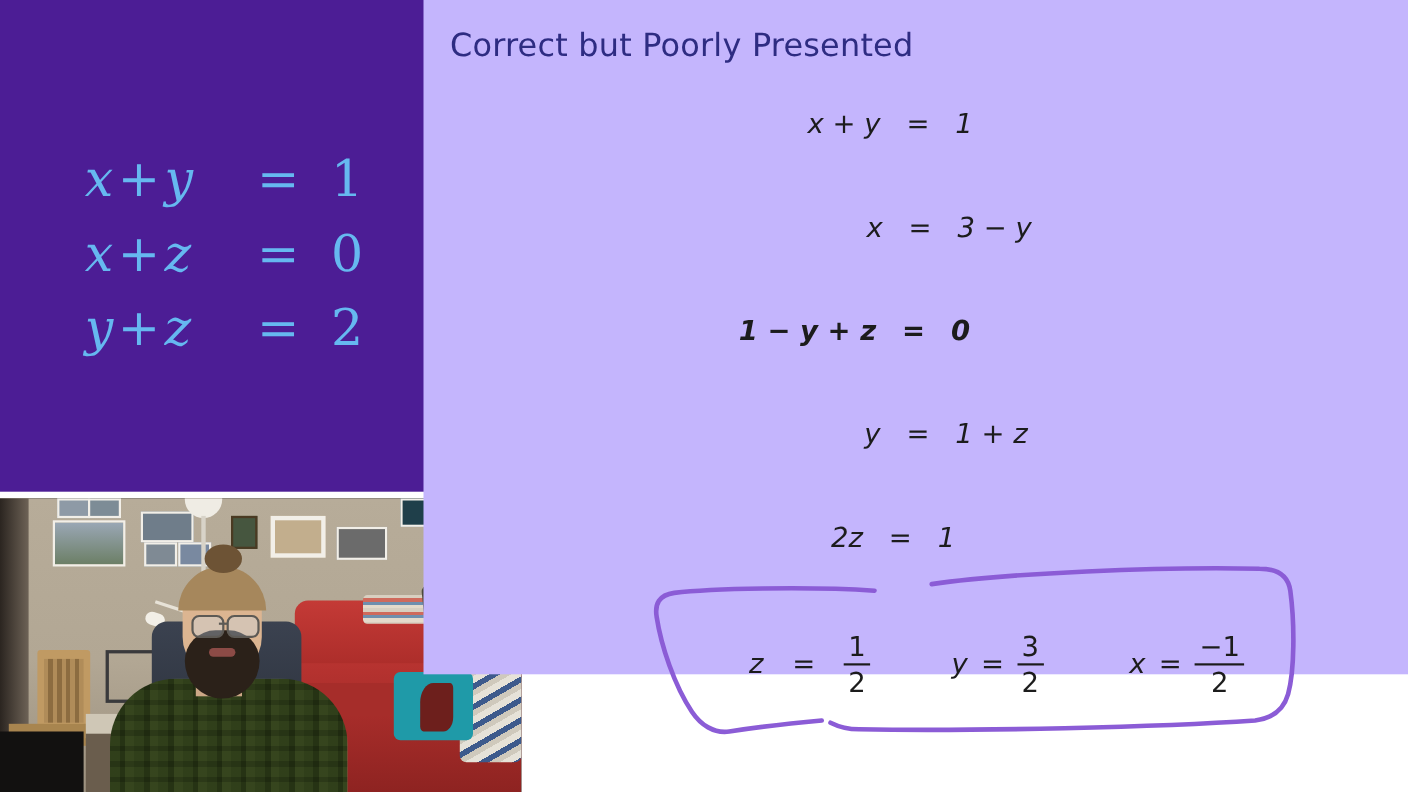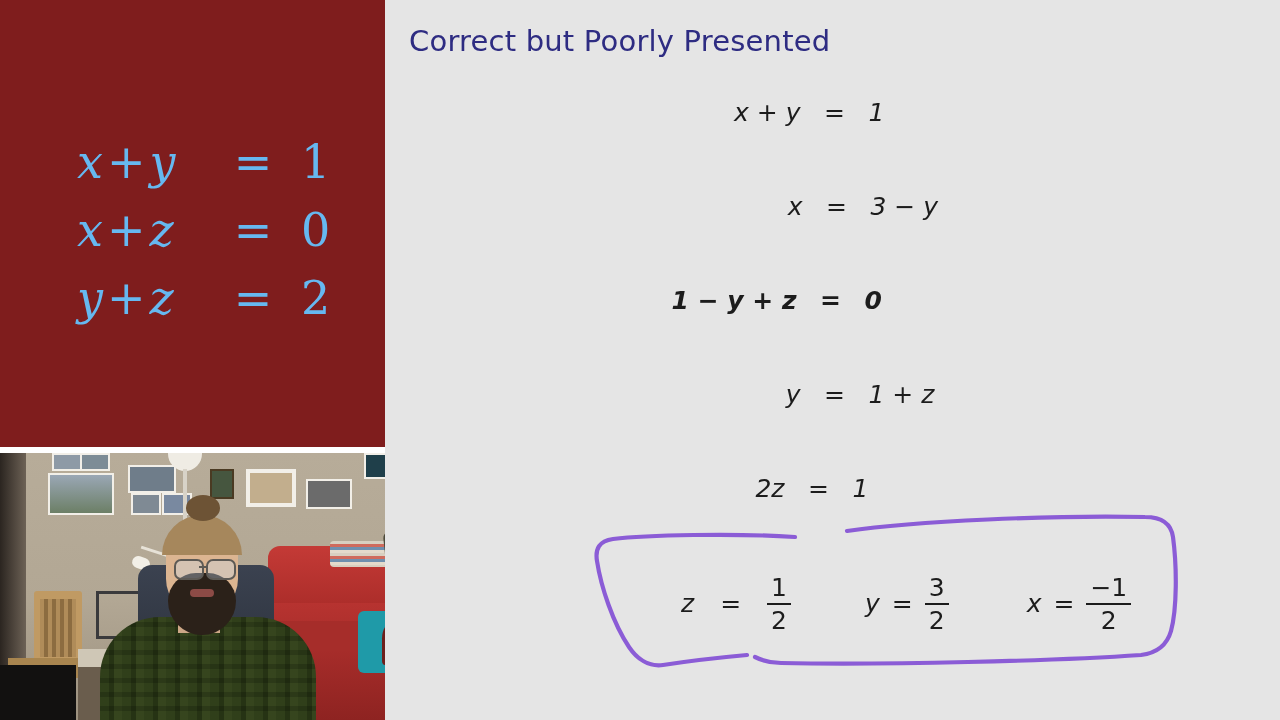--- a/index.html
+++ b/index.html
@@ -13,21 +13,21 @@
     position: relative;
     width: 1280px; height: 720px;
     background: #ffffff;
   }
 
   
   #share-panel {
     position: absolute;
     left: 0; top: 0;
     width: 424px; height: 447px;
-    background: #7f1d1d;
+    background: #4c1d95;
     overflow: hidden;
   }
   #share-eqs {
     position: absolute;
     left: 0; right: 0;
     top: 128px;
     display: flex;
     flex-direction: column;
     align-items: center;
   }
@@ -134,22 +134,22 @@
   #wc-glass-bridge { left: 199px; top: 113px; width: 8px; height: 2px; background: #5d5a55; }
   #wc-beard { left: 168px; top: 120px; width: 68px; height: 62px;
     background: #2b2119; border-radius: 28px 28px 34px 34px; }
   #wc-mouth { left: 190px; top: 136px; width: 24px; height: 8px;
     background: #8c4b46; border-radius: 6px; }
 
   
   #slide {
     position: absolute;
     left: 385px; top: 0;
-    width: 895px; height: 720px;
-    background: #e5e5e5;
+    width: 895px; height: 613px;
+    background: #c4b5fd;
   }
   #slide-title {
     position: absolute;
     left: 24px; top: 24px;
     font-family: "DejaVu Sans", sans-serif;
     font-size: 29px;
     color: #2e2c82;
     letter-spacing: 0.2px;
     white-space: nowrap;
   }

